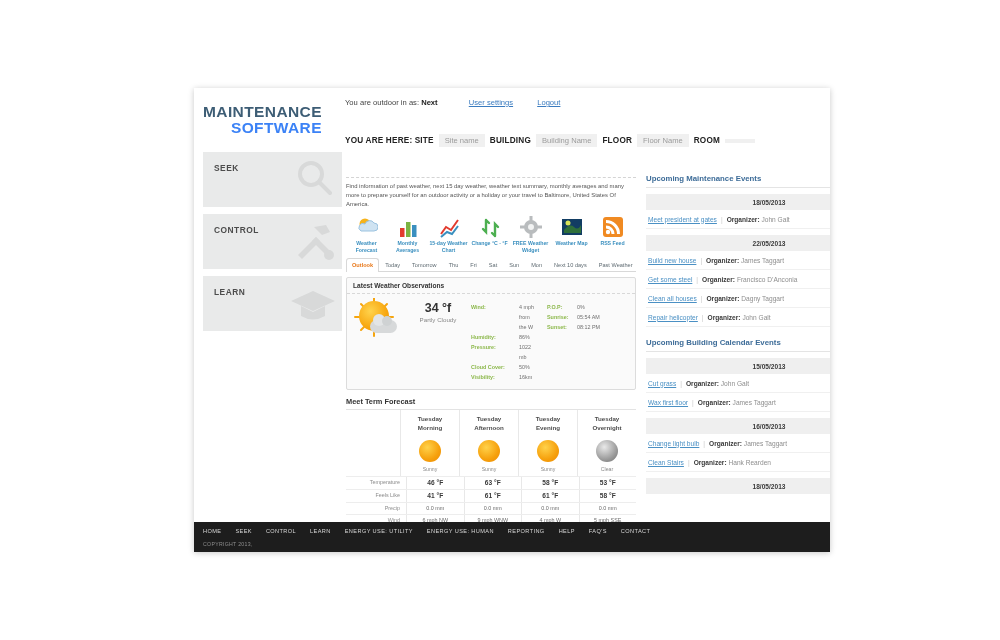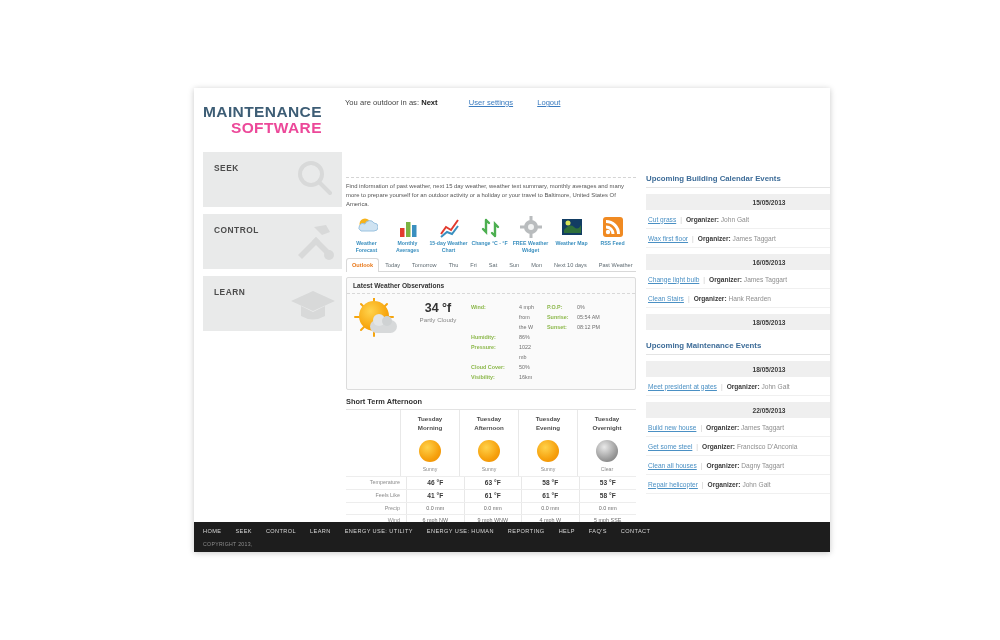--- a/index.html
+++ b/index.html
@@ -13,21 +13,21 @@
     background:#ffffff;
     box-shadow:0 1px 6px rgba(0,0,0,.22);
     overflow:hidden;
     margin-left:16px;
   }
 
   
   .topbar{height:52px;position:relative;}
   .logo{position:absolute;left:9px;top:16px;line-height:1.02;}
   .logo .l1{font-size:15.5px;font-weight:bold;color:#3d5d75;letter-spacing:.4px;}
-  .logo .l2{font-size:15.5px;font-weight:bold;color:#ec4899;letter-spacing:.4px;text-align:right;}
+  .logo .l2{font-size:15.5px;font-weight:bold;color:#3b82f6;letter-spacing:.4px;text-align:right;}
   .loginline{position:absolute;left:151px;top:10px;font-size:7.6px;color:#444;}
   .loginline b{color:#222;}
   .loginline a{color:#3a7bbf;text-decoration:underline;margin-left:29px;}
   .loginline a.lg{margin-left:22px;}
 
   .breadcrumb{position:absolute;left:151px;top:46px;font-size:8.2px;color:#222;white-space:nowrap;}
   .breadcrumb .lbl{font-weight:bold;letter-spacing:.2px;}
   .breadcrumb .fld{display:inline-block;background:#f0f0f0;color:#9b9b9b;
         padding:2px 6px;margin:0 5px;font-weight:normal;font-size:7.6px;}
   .breadcrumb .fld.empty{width:18px;}
@@ -141,20 +141,24 @@
     <div class="logo">
       <div class="l1">MAINTENANCE</div>
       <div class="l2">SOFTWARE</div>
     </div>
     <div class="loginline">
       <span>You are outdoor in as:</span>
       <b>Next</b>
       <a href="#">User settings</a>
       <a href="#" class="lg">Logout</a>
     </div>
+    <div class="breadcrumb">
+      <span class="lbl">YOU ARE HERE:</span>
+      <span id="crumbs"><span class="lbl">SITE</span><span class="fld">Site name</span><span class="lbl">BUILDING</span><span class="fld">Building Name</span><span class="lbl">FLOOR</span><span class="fld">Floor Name</span><span class="lbl">ROOM</span><span class="fld empty"></span></span>
+    </div>
   </div>
 
   <div class="body">
 
     <div class="sidebar">
 
       <div class="card">
         <div class="ct">SEEK</div>
         <div class="ic">
           <svg width="42" height="44" viewBox="0 0 42 44">
@@ -332,21 +336,21 @@
                   <span class="v">05:54 AM</span>
                 </div>
                 <div class="orow">
                   <span class="k">Sunset:</span>
                   <span class="v">08:12 PM</span>
                 </div>
               </div>
           </div>
         </div>
 
-        <div class="stf">Short Term Afternoon</div>
+        <div class="stf">Meet Term Forecast</div>
         <div class="ftable" id="fhead">
             <div class="fcolA"></div>
             <div class="fcol">
               <div class="fhd">
                 <div>Tuesday</div>
                 <div>Morning</div>
               </div>
               <div class="ficon">
                 <div class="bsun"></div>
               </div>
@@ -423,40 +427,40 @@
               <div class="fl">Humidity</div>
               <div class="fv">57%</div>
               <div class="fv">31%</div>
               <div class="fv">45%</div>
               <div class="fv">50%</div>
             </div>
           </div>
       </div>
 
       <div class="rail" id="rail">
+          <div class="panel">
+            <div class="ptitle">Upcoming Maintenance Events</div>
+            <div class="dhead">18/05/2013</div>
+            <div class="ev"><a href="#">Meet president at gates</a><span class="sep">|</span><b>Organizer:</b><span> John Galt</span></div>
+            <div class="dhead">22/05/2013</div>
+            <div class="ev"><a href="#">Build new house</a><span class="sep">|</span><b>Organizer:</b><span> James Taggart</span></div>
+            <div class="ev"><a href="#">Get some steel</a><span class="sep">|</span><b>Organizer:</b><span> Francisco D’Anconia</span></div>
+            <div class="ev"><a href="#">Clean all houses</a><span class="sep">|</span><b>Organizer:</b><span> Dagny Taggart</span></div>
+            <div class="ev"><a href="#">Repair helicopter</a><span class="sep">|</span><b>Organizer:</b><span> John Galt</span></div>
+          </div>
           <div class="panel">
             <div class="ptitle">Upcoming Building Calendar Events</div>
             <div class="dhead">15/05/2013</div>
             <div class="ev"><a href="#">Cut grass</a><span class="sep">|</span><b>Organizer:</b><span> John Galt</span></div>
             <div class="ev"><a href="#">Wax first floor</a><span class="sep">|</span><b>Organizer:</b><span> James Taggart</span></div>
             <div class="dhead">16/05/2013</div>
             <div class="ev"><a href="#">Change light bulb</a><span class="sep">|</span><b>Organizer:</b><span> James Taggart</span></div>
             <div class="ev"><a href="#">Clean Stairs</a><span class="sep">|</span><b>Organizer:</b><span> Hank Rearden</span></div>
             <div class="dhead">18/05/2013</div>
           </div>
-          <div class="panel">
-            <div class="ptitle">Upcoming Maintenance Events</div>
-            <div class="dhead">18/05/2013</div>
-            <div class="ev"><a href="#">Meet president at gates</a><span class="sep">|</span><b>Organizer:</b><span> John Galt</span></div>
-            <div class="dhead">22/05/2013</div>
-            <div class="ev"><a href="#">Build new house</a><span class="sep">|</span><b>Organizer:</b><span> James Taggart</span></div>
-            <div class="ev"><a href="#">Get some steel</a><span class="sep">|</span><b>Organizer:</b><span> Francisco D’Anconia</span></div>
-            <div class="ev"><a href="#">Clean all houses</a><span class="sep">|</span><b>Organizer:</b><span> Dagny Taggart</span></div>
-            <div class="ev"><a href="#">Repair helicopter</a><span class="sep">|</span><b>Organizer:</b><span> John Galt</span></div>
-          </div>
         </div>
     </div>
   </div>
 
   <div class="footer">
     <div class="fnav" id="fnav"><span>HOME</span><span>SEEK</span><span>CONTROL</span><span>LEARN</span><span>ENERGY USE: UTILITY</span><span>ENERGY USE: HUMAN</span><span>REPORTING</span><span>HELP</span><span>FAQ'S</span><span>CONTACT</span></div>
     <div class="fcopy">COPYRIGHT 2013,</div>
   </div>
 </div>
 

